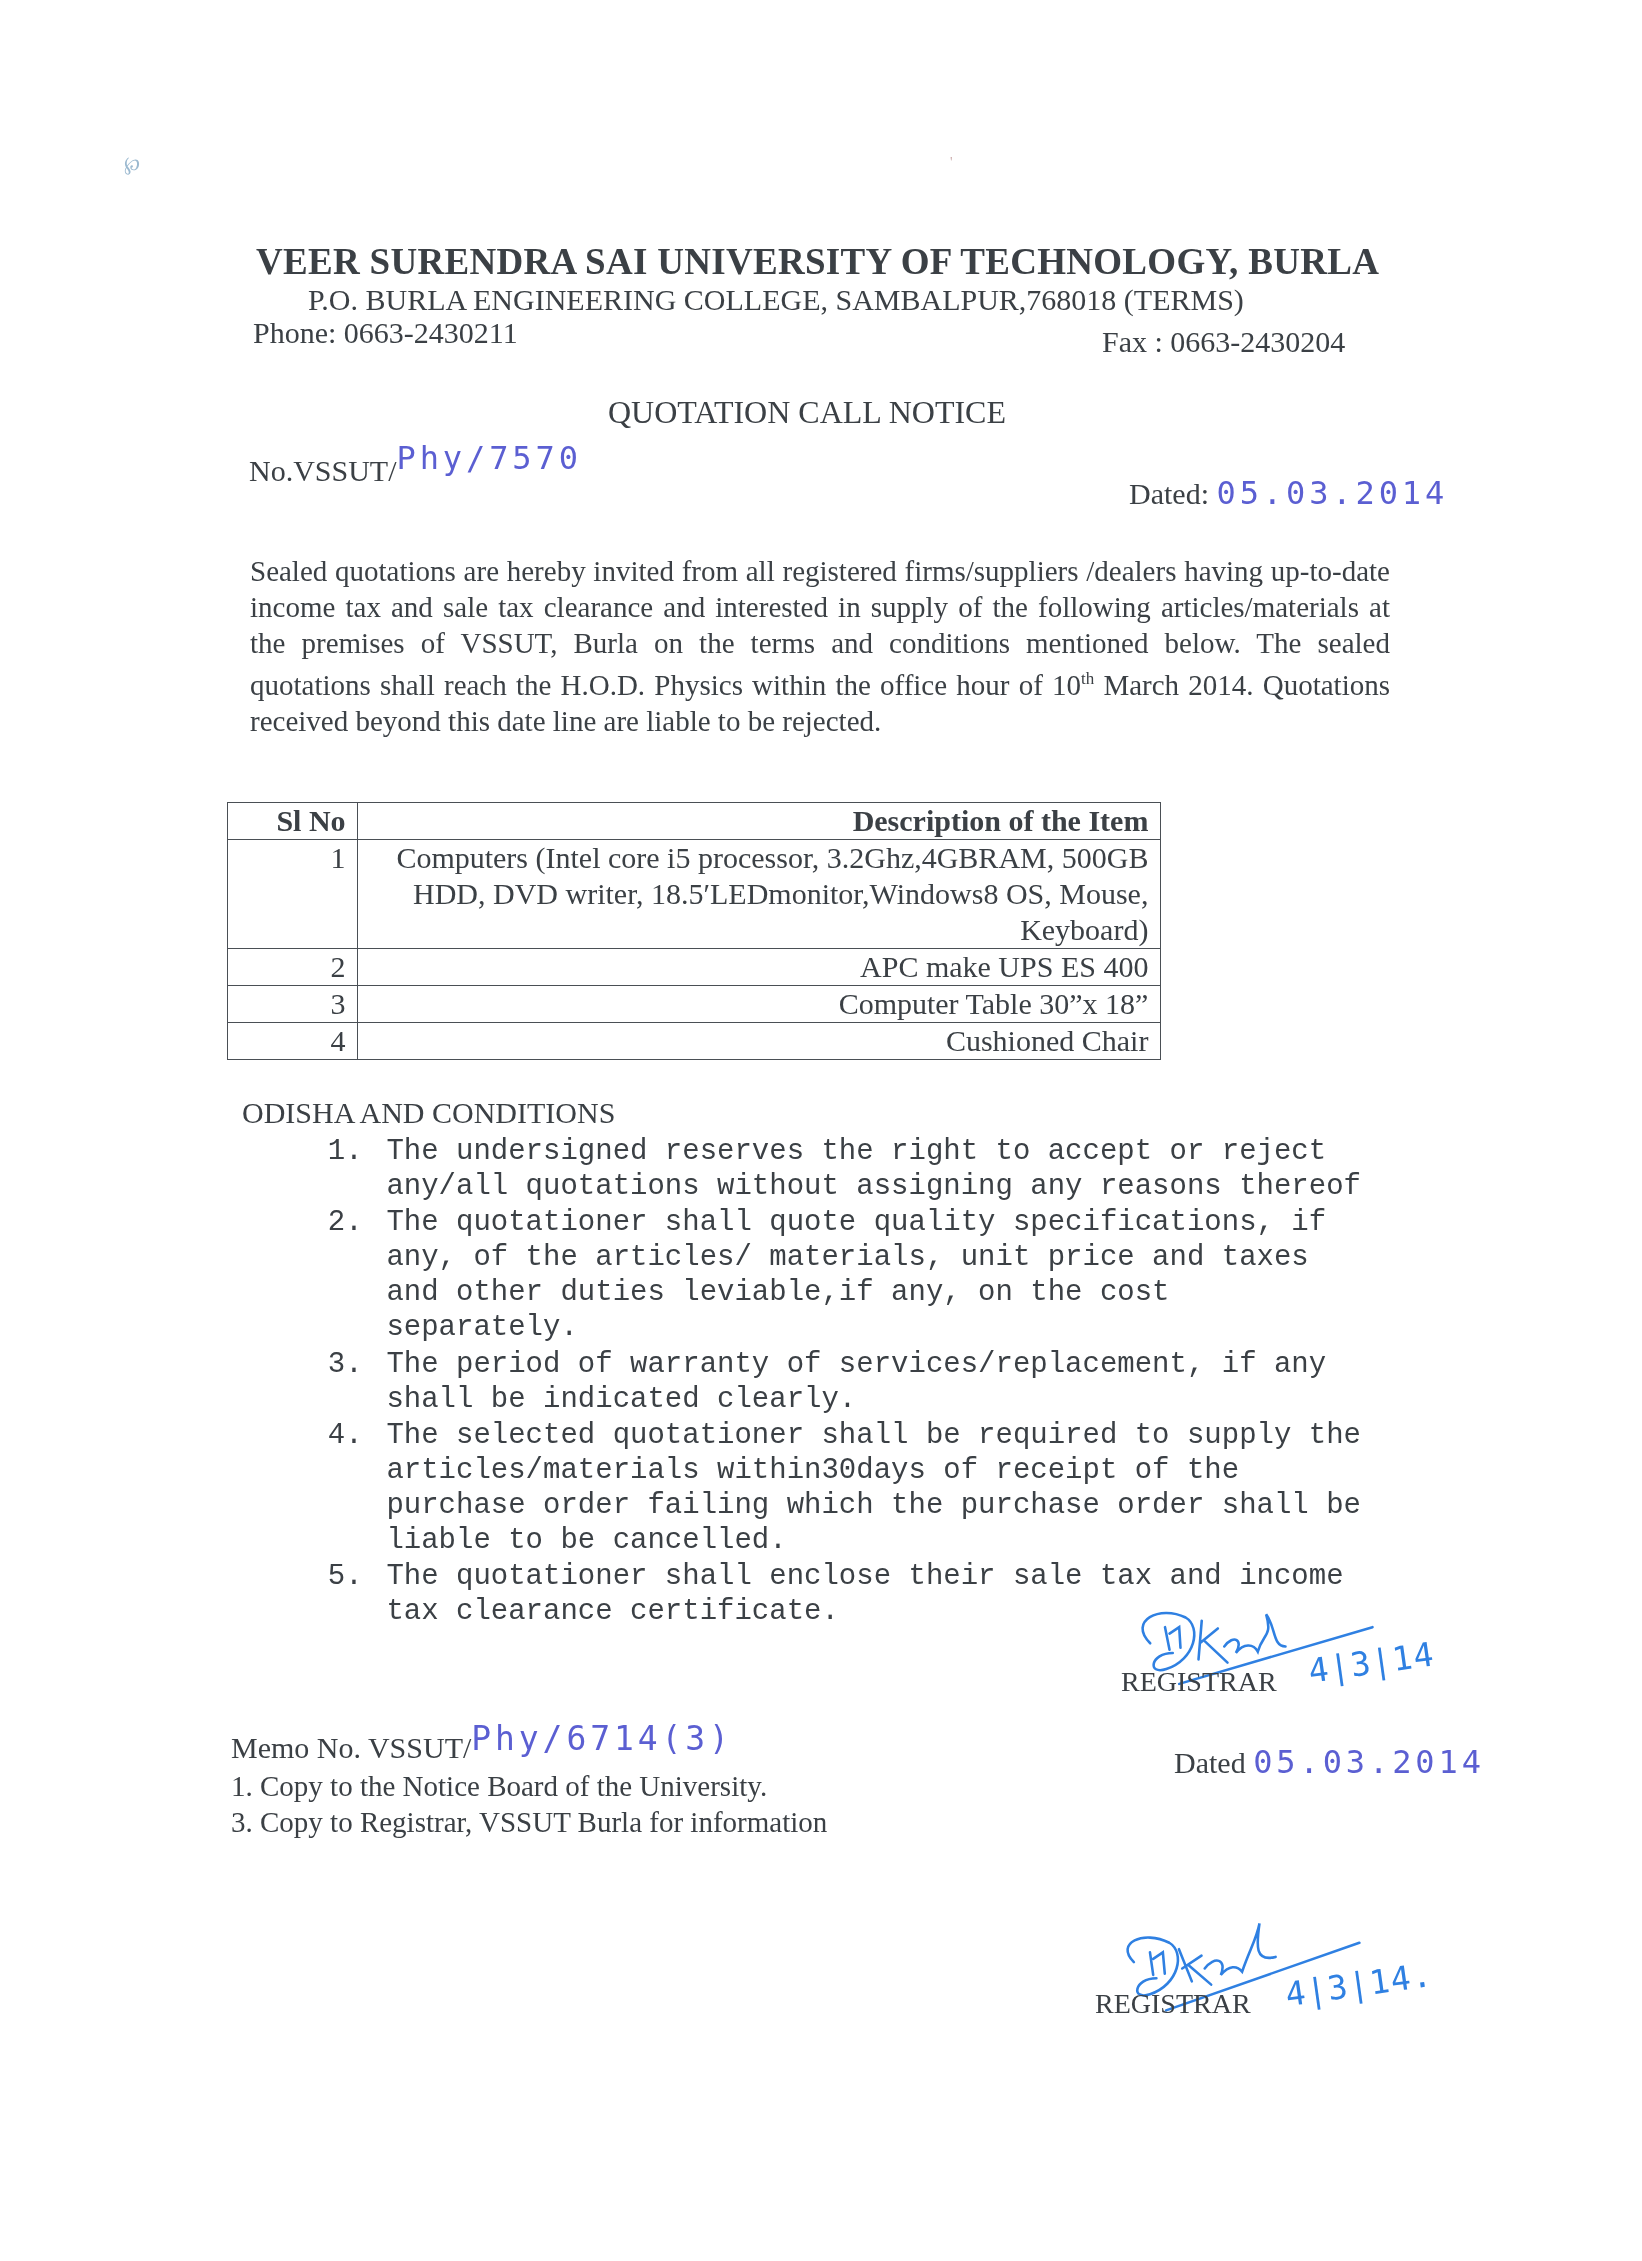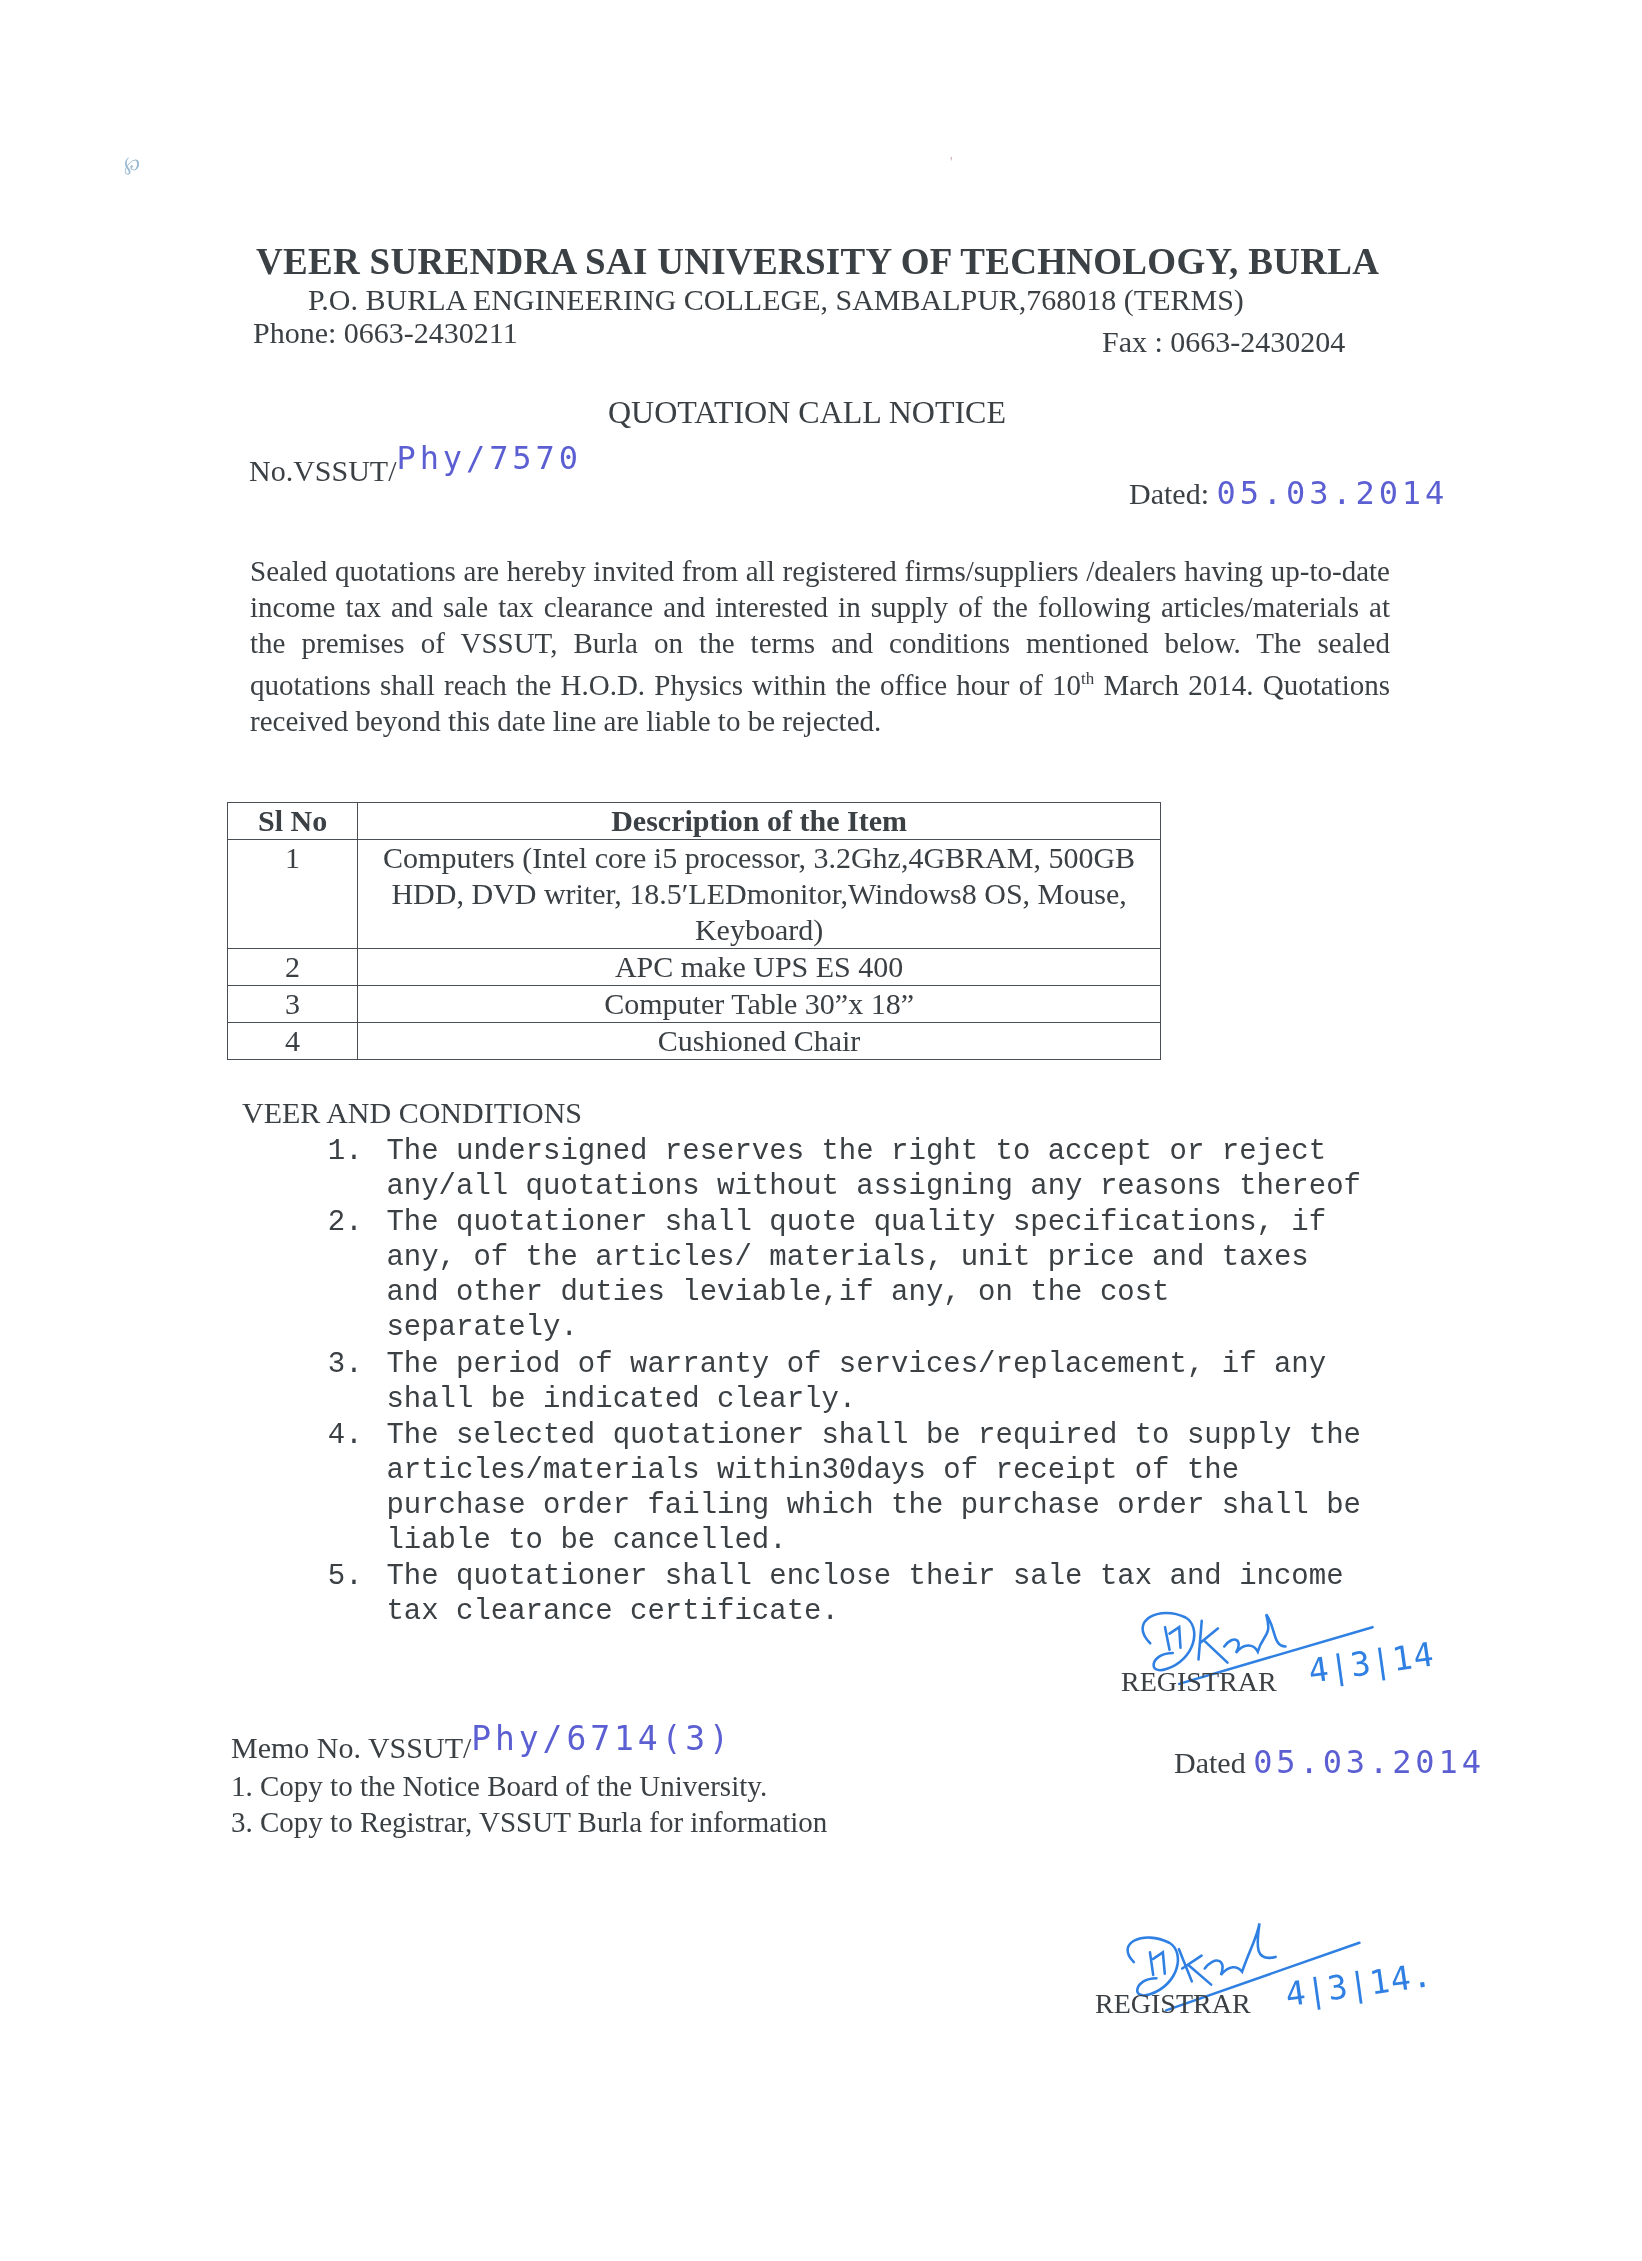--- a/index.html
+++ b/index.html
@@ -13,21 +13,21 @@
   #phone { left:253px; top:316px; font-size:30px; }
   #fax { left:1102px; top:325px; font-size:30px; }
   #notice-title { left:608px; top:394px; font-size:32px; font-weight:normal; }
   #ref-no { left:249px; top:451px; font-size:30px; }
   #ref-no .hand { font-size:32px; position:relative; top:-11.6px; }
   #dated { left:1129px; top:474px; font-size:30px; }
   #dated .hand { font-size:32px; }
   #intro { left:250px; top:553px; width:1140px; font-size:29px; line-height:36px; text-align:justify; white-space:normal; }
   #intro sup { font-size:17px; }
   table#items { position:absolute; left:227px; top:802px; width:934px; border-collapse:collapse; font-size:30px; }
-  #items td, #items th { border:1.3px solid #4a4f55; vertical-align:top; padding:0 11.6px; text-align:center; line-height:36px; }
+  #items td, #items th { border:1.3px solid #4a4f55; vertical-align:top; padding:0 11.6px; text-align:right; line-height:36px; }
   #items th { font-weight:bold; }
   #items .c1 { width:106px; }
   #terms-title { left:242px; top:1096px; font-size:30px; }
   ol#terms { position:absolute; left:335px; top:1134px; width:992px; margin:0; padding-left:45px; font-size:29px; line-height:35px; }
   ol#terms li { padding-left:6.4px; margin-bottom:1.3px;font-family:Liberation Mono, monospace; }
   .sign-block { position:absolute; width:335px; height:129px; }
   .sign-block .reg { position:absolute; left:32px; bottom:13px; font-size:28px; }
   .sign-block svg { position:absolute; left:0; top:0; }
   .sign-block .sdate { position:absolute; font-family:"DejaVu Sans Mono",monospace; font-size:33px; letter-spacing:1.3px; transform:rotate(-8deg); }
   #memo { left:231px; top:1727px; font-size:30px; }
@@ -80,21 +80,21 @@
       <td class="c1">3</td>
       <td>Computer Table 30”x 18”</td>
     </tr>
     <tr>
       <td class="c1">4</td>
       <td>Cushioned Chair</td>
     </tr>
   </tbody>
 </table>
 
-<div class="abs" id="terms-title">VEER AND CONDITIONS</div>
+<div class="abs" id="terms-title">ODISHA AND CONDITIONS</div>
 <ol id="terms">
   <li>The undersigned reserves the right to accept or reject any/all quotations without assigning any reasons thereof</li>
   <li>The quotationer shall quote quality specifications, if any, of the articles/ materials, unit price and taxes and other duties leviable,if any, on the cost separately.</li>
   <li>The period of warranty of services/replacement, if any shall be indicated clearly.</li>
   <li>The selected quotationer shall be required to supply the articles/materials within30days of receipt of the purchase order failing which the purchase order shall be liable to be cancelled.</li>
   <li>The quotationer shall enclose their sale tax and income tax clearance certificate.</li>
 </ol>
 
 <div class="sign-block" style="left:1089px;top:1582px;">
   <svg width="335" height="129" viewBox="0 0 520 200">

